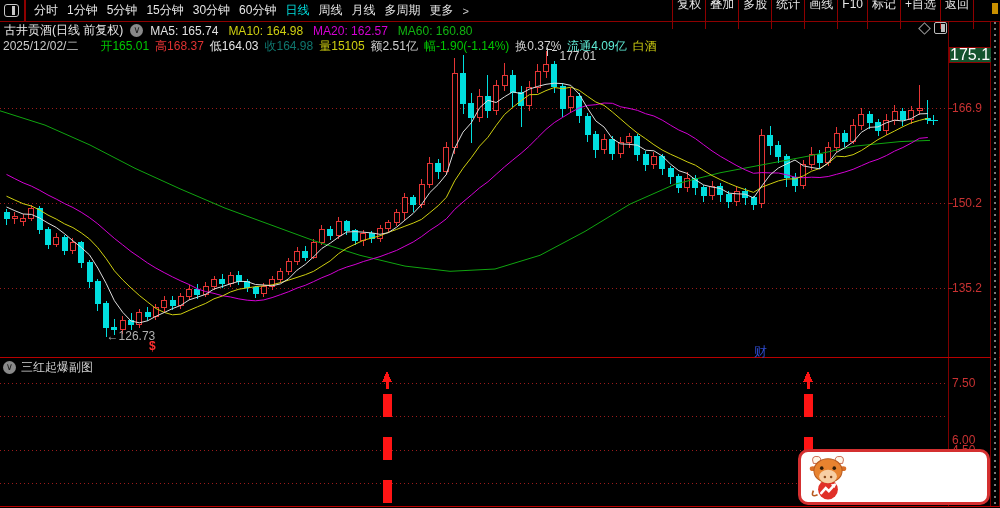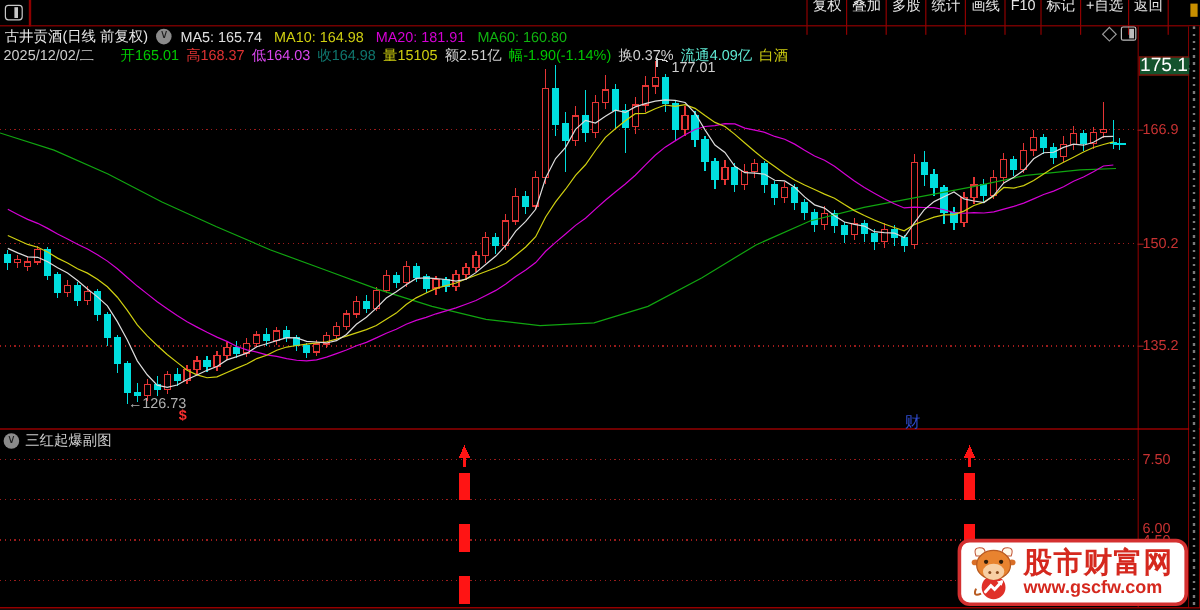--- a/index.html
+++ b/index.html
@@ -57,51 +57,65 @@
   .wm-url{color:#d5281e;font-weight:bold;font-size:15px;white-space:nowrap;}
 </style>
 </head>
 <body>
 
 <div class="screen">
 
   <div class="menubar">
     <div class="win-icon"></div>
     <div class="menu-sep"></div>
+    <div class="nav">
+        <span class="item">分时</span>
+        <span class="item">1分钟</span>
+        <span class="item">5分钟</span>
+        <span class="item">15分钟</span>
+        <span class="item">30分钟</span>
+        <span class="item">60分钟</span>
+        <span class="item active">日线</span>
+        <span class="item">周线</span>
+        <span class="item">月线</span>
+        <span class="item">多周期</span>
+        <span class="item">更多</span>
+        <span class="arrow">&gt;</span>
+      </div>
     <div class="right-buttons">
         <span class="rbtn">复权</span>
         <span class="rbtn">叠加</span>
         <span class="rbtn">多股</span>
         <span class="rbtn">统计</span>
         <span class="rbtn">画线</span>
         <span class="rbtn">F10</span>
         <span class="rbtn">标记</span>
         <span class="rbtn">+自选</span>
         <span class="rbtn">返回</span>
       </div>
   </div>
   <div class="corner-glyph"></div>
 
   <div class="titlerow">
     <span class="stock-title">古井贡酒(日线 前复权)</span>
     <span class="chev">∨</span>
     <span id="maLegend" style="display:flex;gap:10px;">
         <span style="color: rgb(224, 224, 224);">MA5: 165.74</span>
         <span style="color: rgb(207, 207, 16);">MA10: 164.98</span>
-        <span style="color: rgb(212, 0, 212);">MA20: 181.91</span>
+        <span style="color: rgb(212, 0, 212);">MA20: 162.57</span>
         <span style="color: rgb(16, 180, 16);">MA60: 160.80</span>
       </span>
   </div>
 
   <div class="inforow">
     <span style="color:#cccccc;">2025/12/02/二</span>
     <span id="infoFields" style="display:flex;gap:6px;">
         <span style="color: rgb(0, 200, 0);">开165.01</span>
         <span style="color: rgb(224, 50, 50);">高168.37</span>
-        <span style="color: #d946ef;">低164.03</span>
+        <span style="color: #e5e5e5;">低164.03</span>
         <span style="color: #0f766e;">收164.98</span>
         <span style="color: rgb(207, 207, 16);">量15105</span>
         <span style="color: rgb(208, 208, 208);">额2.51亿</span>
         <span style="color: rgb(0, 200, 0);">幅-1.90(-1.14%)</span>
         <span style="color: rgb(208, 208, 208);">换0.37%</span>
         <span style="color: #5eead4;">流通4.09亿</span>
         <span style="color: rgb(207, 207, 16);">白酒</span>
       </span>
   </div>
 
@@ -414,18 +428,14 @@
       <path d="M36,10 Q39,2 31,3.5 Q28,4.5 29,10 Z" fill="#fff7e8" stroke="#c05030" stroke-width="0.8"></path>
       <ellipse cx="7.5" cy="15" rx="3" ry="2.3" fill="#d96f28"></ellipse>
       <ellipse cx="36.5" cy="15" rx="3" ry="2.3" fill="#d96f28"></ellipse>
       <ellipse cx="22" cy="17" rx="13.5" ry="11.5" fill="#e8832f" stroke="#b85a20" stroke-width="1"></ellipse>
       <ellipse cx="22" cy="22.5" rx="8.5" ry="6.5" fill="#f7cfa4"></ellipse>
       <circle cx="16" cy="14.5" r="1.7" fill="#2e1c08"></circle>
       <circle cx="28" cy="14.5" r="1.7" fill="#2e1c08"></circle>
       <circle cx="19" cy="23" r="1.2" fill="#8a4a1c"></circle>
       <circle cx="25" cy="23" r="1.2" fill="#8a4a1c"></circle>
     </svg>
-    <div class="wm-text">
-      <span class="wm-name">股市财富网</span>
-      <span class="wm-url">www.gscfw.com</span>
-    </div>
   </div>
 </div>
 
 </body></html>

